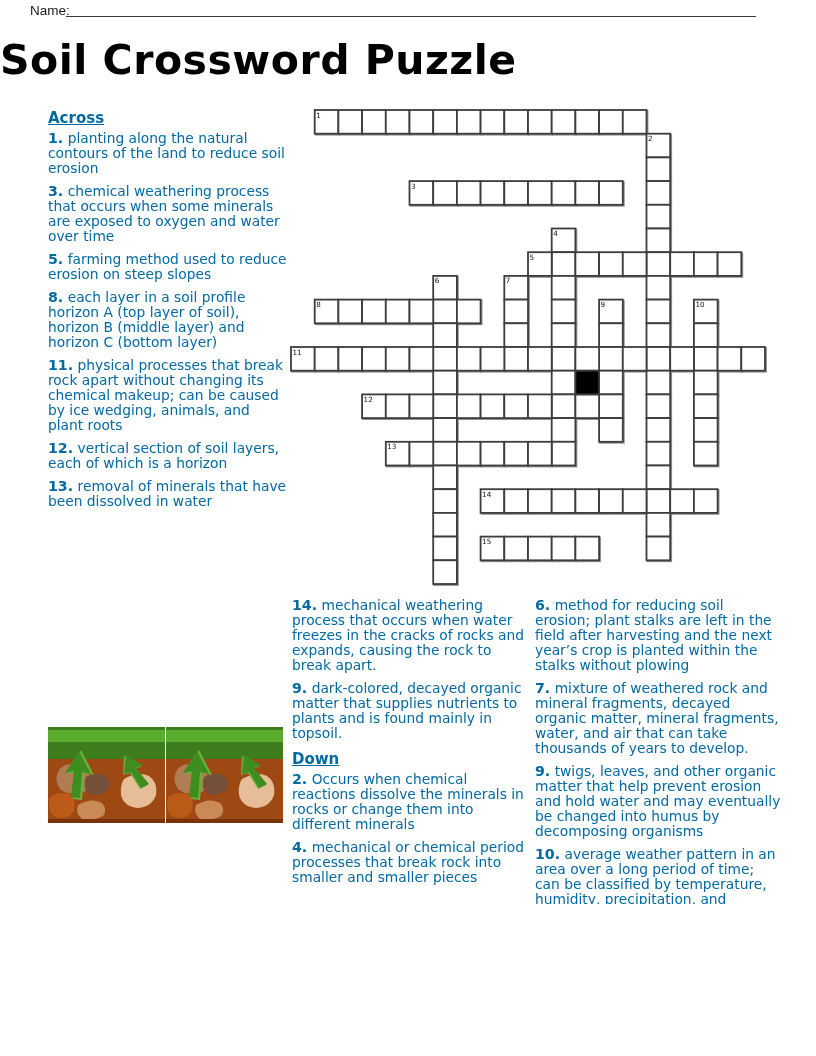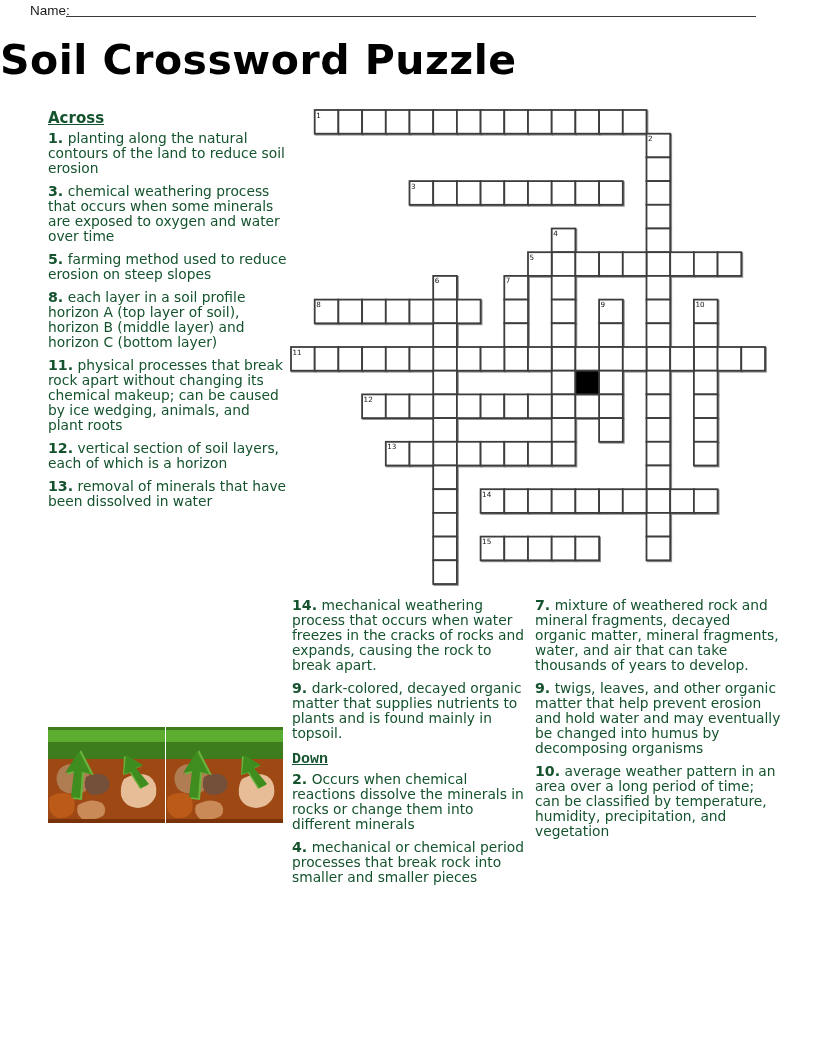--- a/index.html
+++ b/index.html
@@ -6,28 +6,28 @@
   #page{position:relative;width:816px;height:904px;background:#fff;font-family:"DejaVu Sans",sans-serif;color:#000;overflow:hidden;}
 
   
   #name-label{position:absolute;left:30px;top:3px;font-family:"Liberation Sans",sans-serif;font-size:13.5px;color:#1a1a1a;}
   #name-line{position:absolute;left:66px;top:2px;width:690px;height:14px;border-bottom:1.6px solid #3a3a3a;}
 
   
   #title{position:absolute;left:0;top:36px;width:100%;text-align:left;font-size:41px;font-weight:bold;letter-spacing:0.5px;margin:0;color:#000;}
 
   
-  .clue-col{position:absolute;font-size:13.8px;line-height:15px;color:#14532d;}
+  .clue-col{position:absolute;font-size:13.8px;line-height:15px;color:#0369a1;}
   #clues-left{left:48px;top:111px;width:240px;}
   #clues-mid{left:292px;top:598px;width:234px;}
   #clues-right{left:535px;top:598px;width:248px;}
   .clue-header{font-size:15px;font-weight:bold;text-decoration:underline;margin:0 0 5px 0;}
   .clue{margin:0 0 8px 0;}
   .clue b{font-size:14.2px;}
-  #mid-down-header{margin-top:11px;font-family:Liberation Mono, monospace;}
+  #mid-down-header{margin-top:11px;}
 
   
   #grid-svg{position:absolute;left:289px;top:108px;filter:drop-shadow(1.2px 1.2px 0px rgba(125,125,125,0.85));}
 
   
   #soil-svg{position:absolute;left:48px;top:727px;}
 </style>
 </head>
 <body>
 
@@ -213,20 +213,21 @@
       </div>
     <div id="mid-down-header" class="clue-header">Down</div>
     <div id="mid-down-list">
         <div class="clue"><b>2.</b><span> Occurs when chemical reactions dissolve the minerals in rocks or change them into different minerals</span></div>
         <div class="clue"><b>4.</b><span> mechanical or chemical period processes that break rock into smaller and smaller pieces</span></div>
       </div>
   </div>
 
   <div id="clues-right" class="clue-col">
     <div id="right-down-list">
+        <div class="clue"><b>6.</b><span> method for reducing soil erosion; plant stalks are left in the field after harvesting and the next year’s crop is planted within the stalks without plowing</span></div>
         <div class="clue"><b>7.</b><span> mixture of weathered rock and mineral fragments, decayed organic matter, mineral fragments, water, and air that can take thousands of years to develop.</span></div>
         <div class="clue"><b>9.</b><span> twigs, leaves, and other organic matter that help prevent erosion and hold water and may eventually be changed into humus by decomposing organisms</span></div>
         <div class="clue"><b>10.</b><span> average weather pattern in an area over a long period of time; can be classified by temperature, humidity, precipitation, and vegetation</span></div>
       </div>
   </div>
 
   <svg id="soil-svg" width="236" height="96" viewBox="0 0 236 96" xmlns="http://www.w3.org/2000/svg">
     <defs>
       <g id="soil-panel-def">
         <rect x="0" y="0" width="117" height="3" fill="#3E7D1E"></rect>

